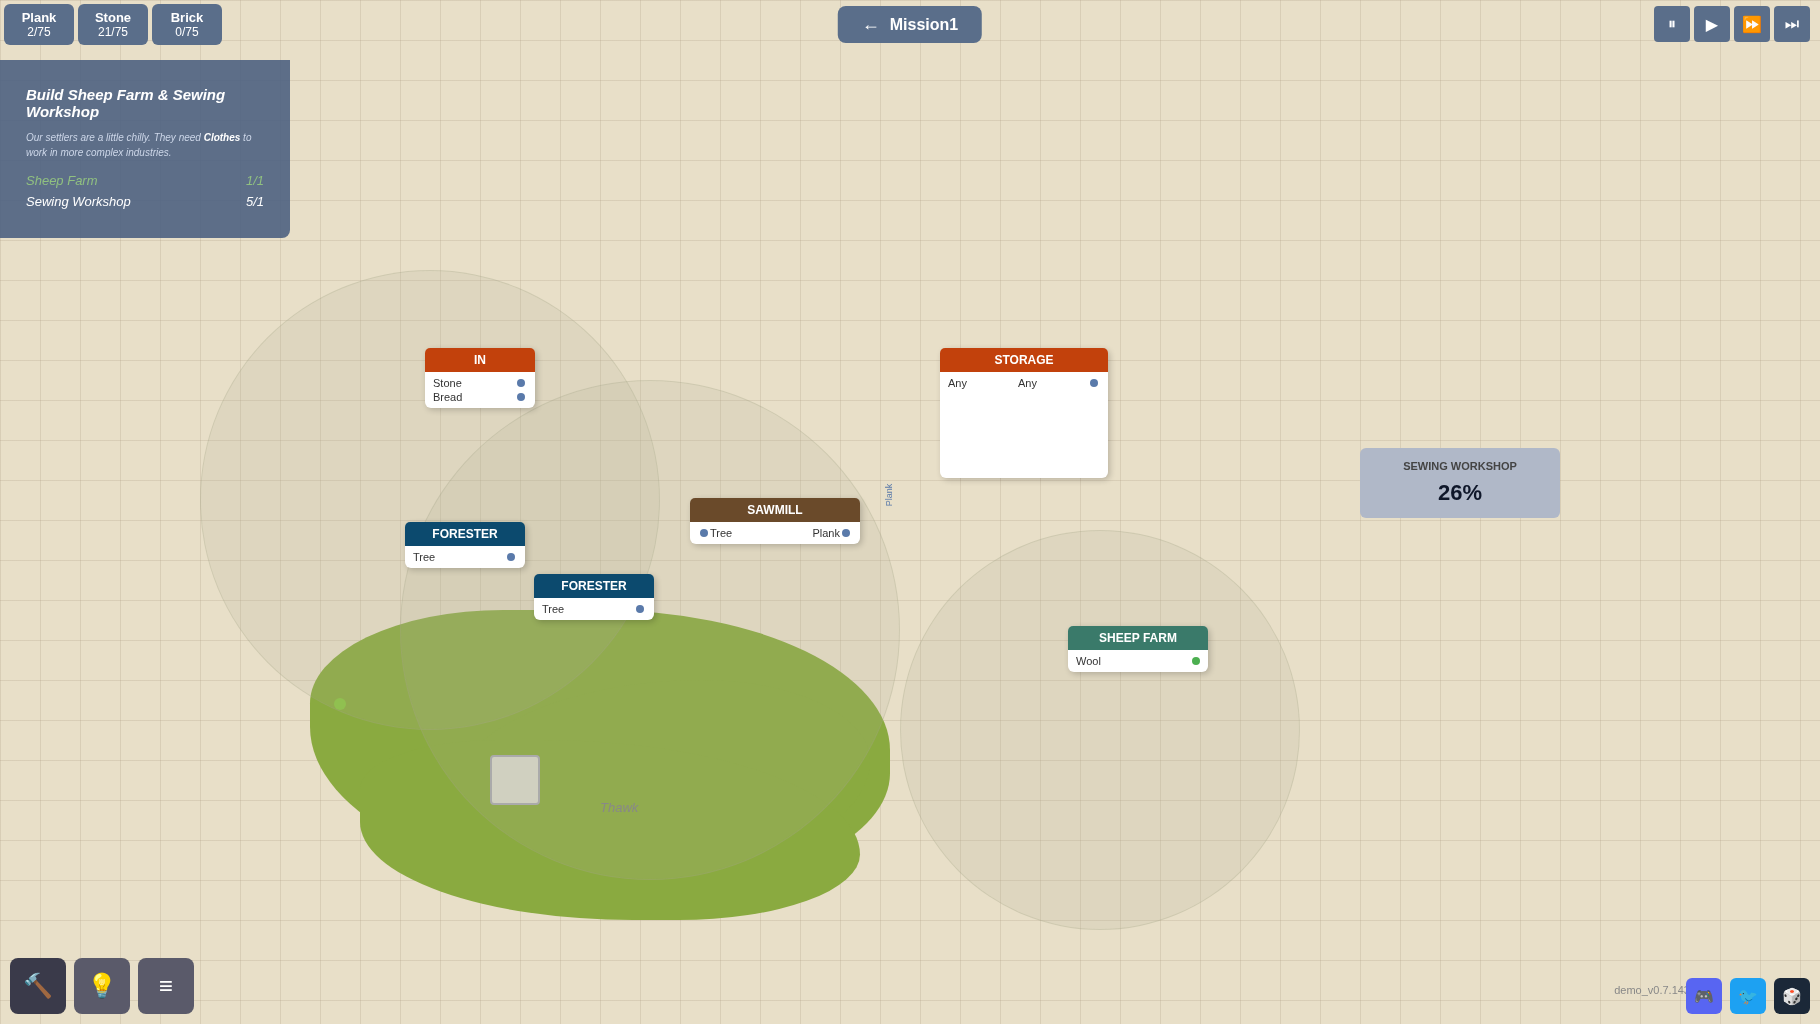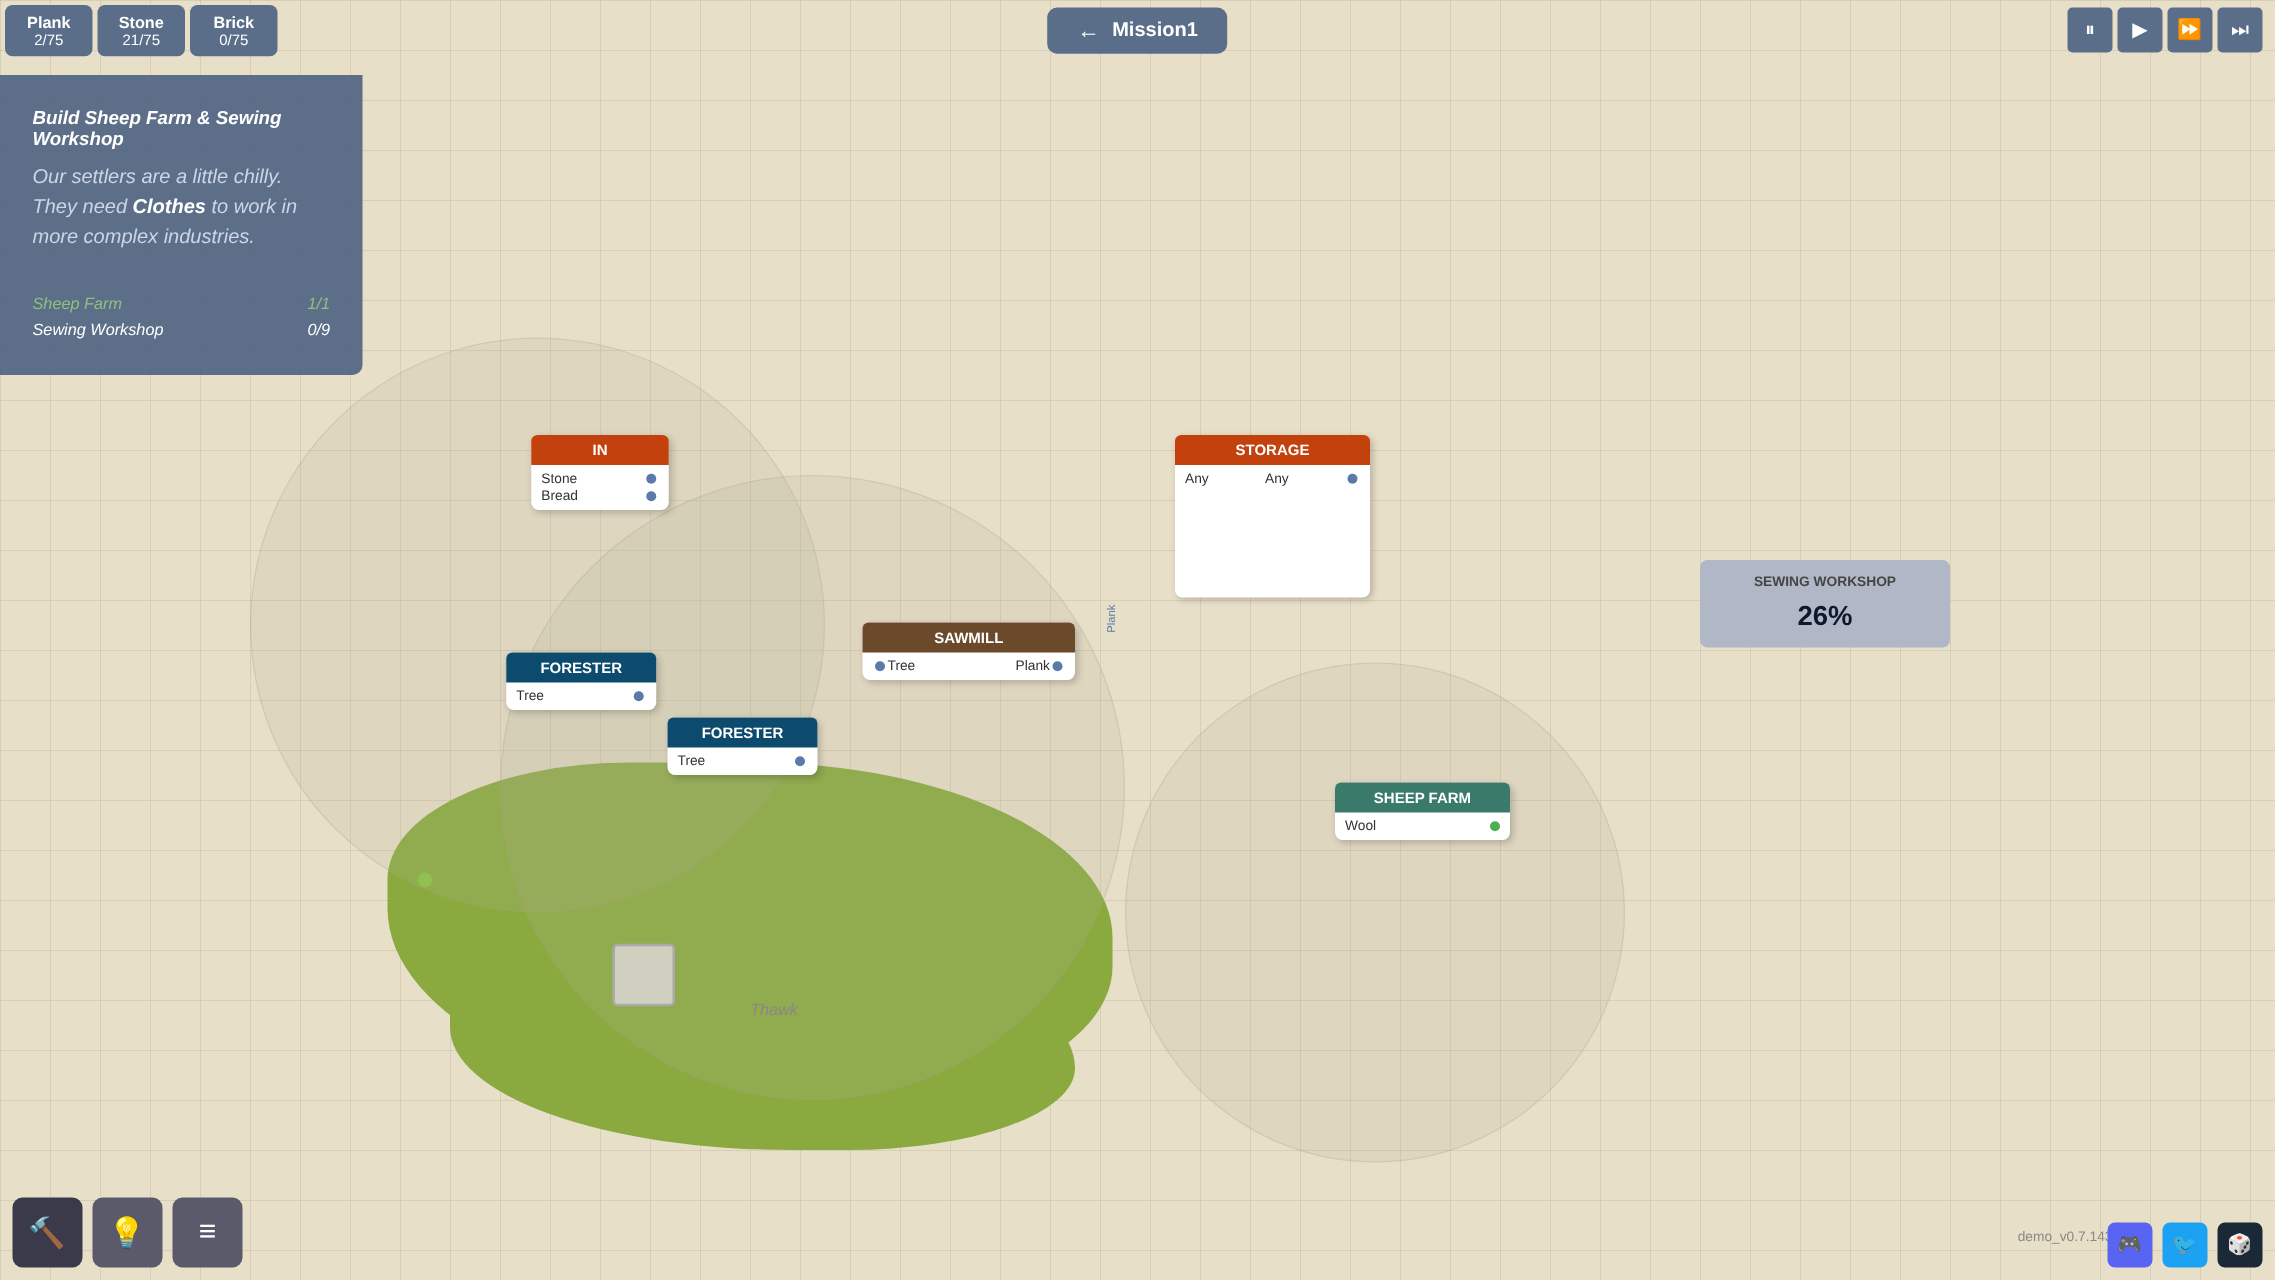--- a/index.html
+++ b/index.html
@@ -110,22 +110,22 @@
       border-radius: 0 0 8px 0;
       z-index: 10;
       font-style: italic;
     }
     .side-panel h2 {
       font-size: 15px;
       margin-bottom: 10px;
       font-weight: bold;
     }
     .side-panel p {
-      font-size: 16px;
-      margin-bottom: 30px;
+      font-size: 10px;
+      margin-bottom: 10px;
       line-height: 1.5;
       color: #ccd6e8;
     }
     .side-panel p strong {
       color: white;
     }
     .objective-row {
       display: flex;
       justify-content: space-between;
       font-size: 13px;
@@ -354,21 +354,21 @@
   <h2>Build Sheep Farm &amp; Sewing Workshop</h2>
   <p>
     Our settlers are a little chilly. They need <strong>Clothes</strong> to work in more complex industries.
   </p>
   <div class="objective-row complete">
     <span>Sheep Farm</span>
     <span>1/1</span>
   </div>
   <div class="objective-row incomplete">
     <span>Sewing Workshop</span>
-    <span>0/9</span>
+    <span>5/1</span>
   </div>
 </div>
 
 <svg class="connections-svg">
 
   <line x1="524" y1="384" x2="940" y2="384" stroke="#2a5a8a" stroke-width="2"></line>
 
   <line x1="524" y1="408" x2="650" y2="408" stroke="#2a5a8a" stroke-width="2"></line>
   <line x1="650" y1="408" x2="940" y2="408" stroke="#2a5a8a" stroke-width="2"></line>
 
@@ -397,21 +397,21 @@
       <span>Stone</span>
       <span class="port-dot"></span>
     </div>
     <div class="node-row">
       <span>Bread</span>
       <span class="port-dot"></span>
     </div>
   </div>
 </div>
 
-<div class="node-card" style="left:940px;top:348px;width:156px;min-height:130px;">
+<div class="node-card" style="left:940px;top:348px;width:168px;min-height:130px;">
   <div class="node-header hdr-dark-blue">STORAGE</div>
   <div class="node-body">
     <div class="node-row">
       <span>Any</span>
       <span>Any</span>
       <span class="port-dot port-dot-right"></span>
     </div>
   </div>
 </div>
 

